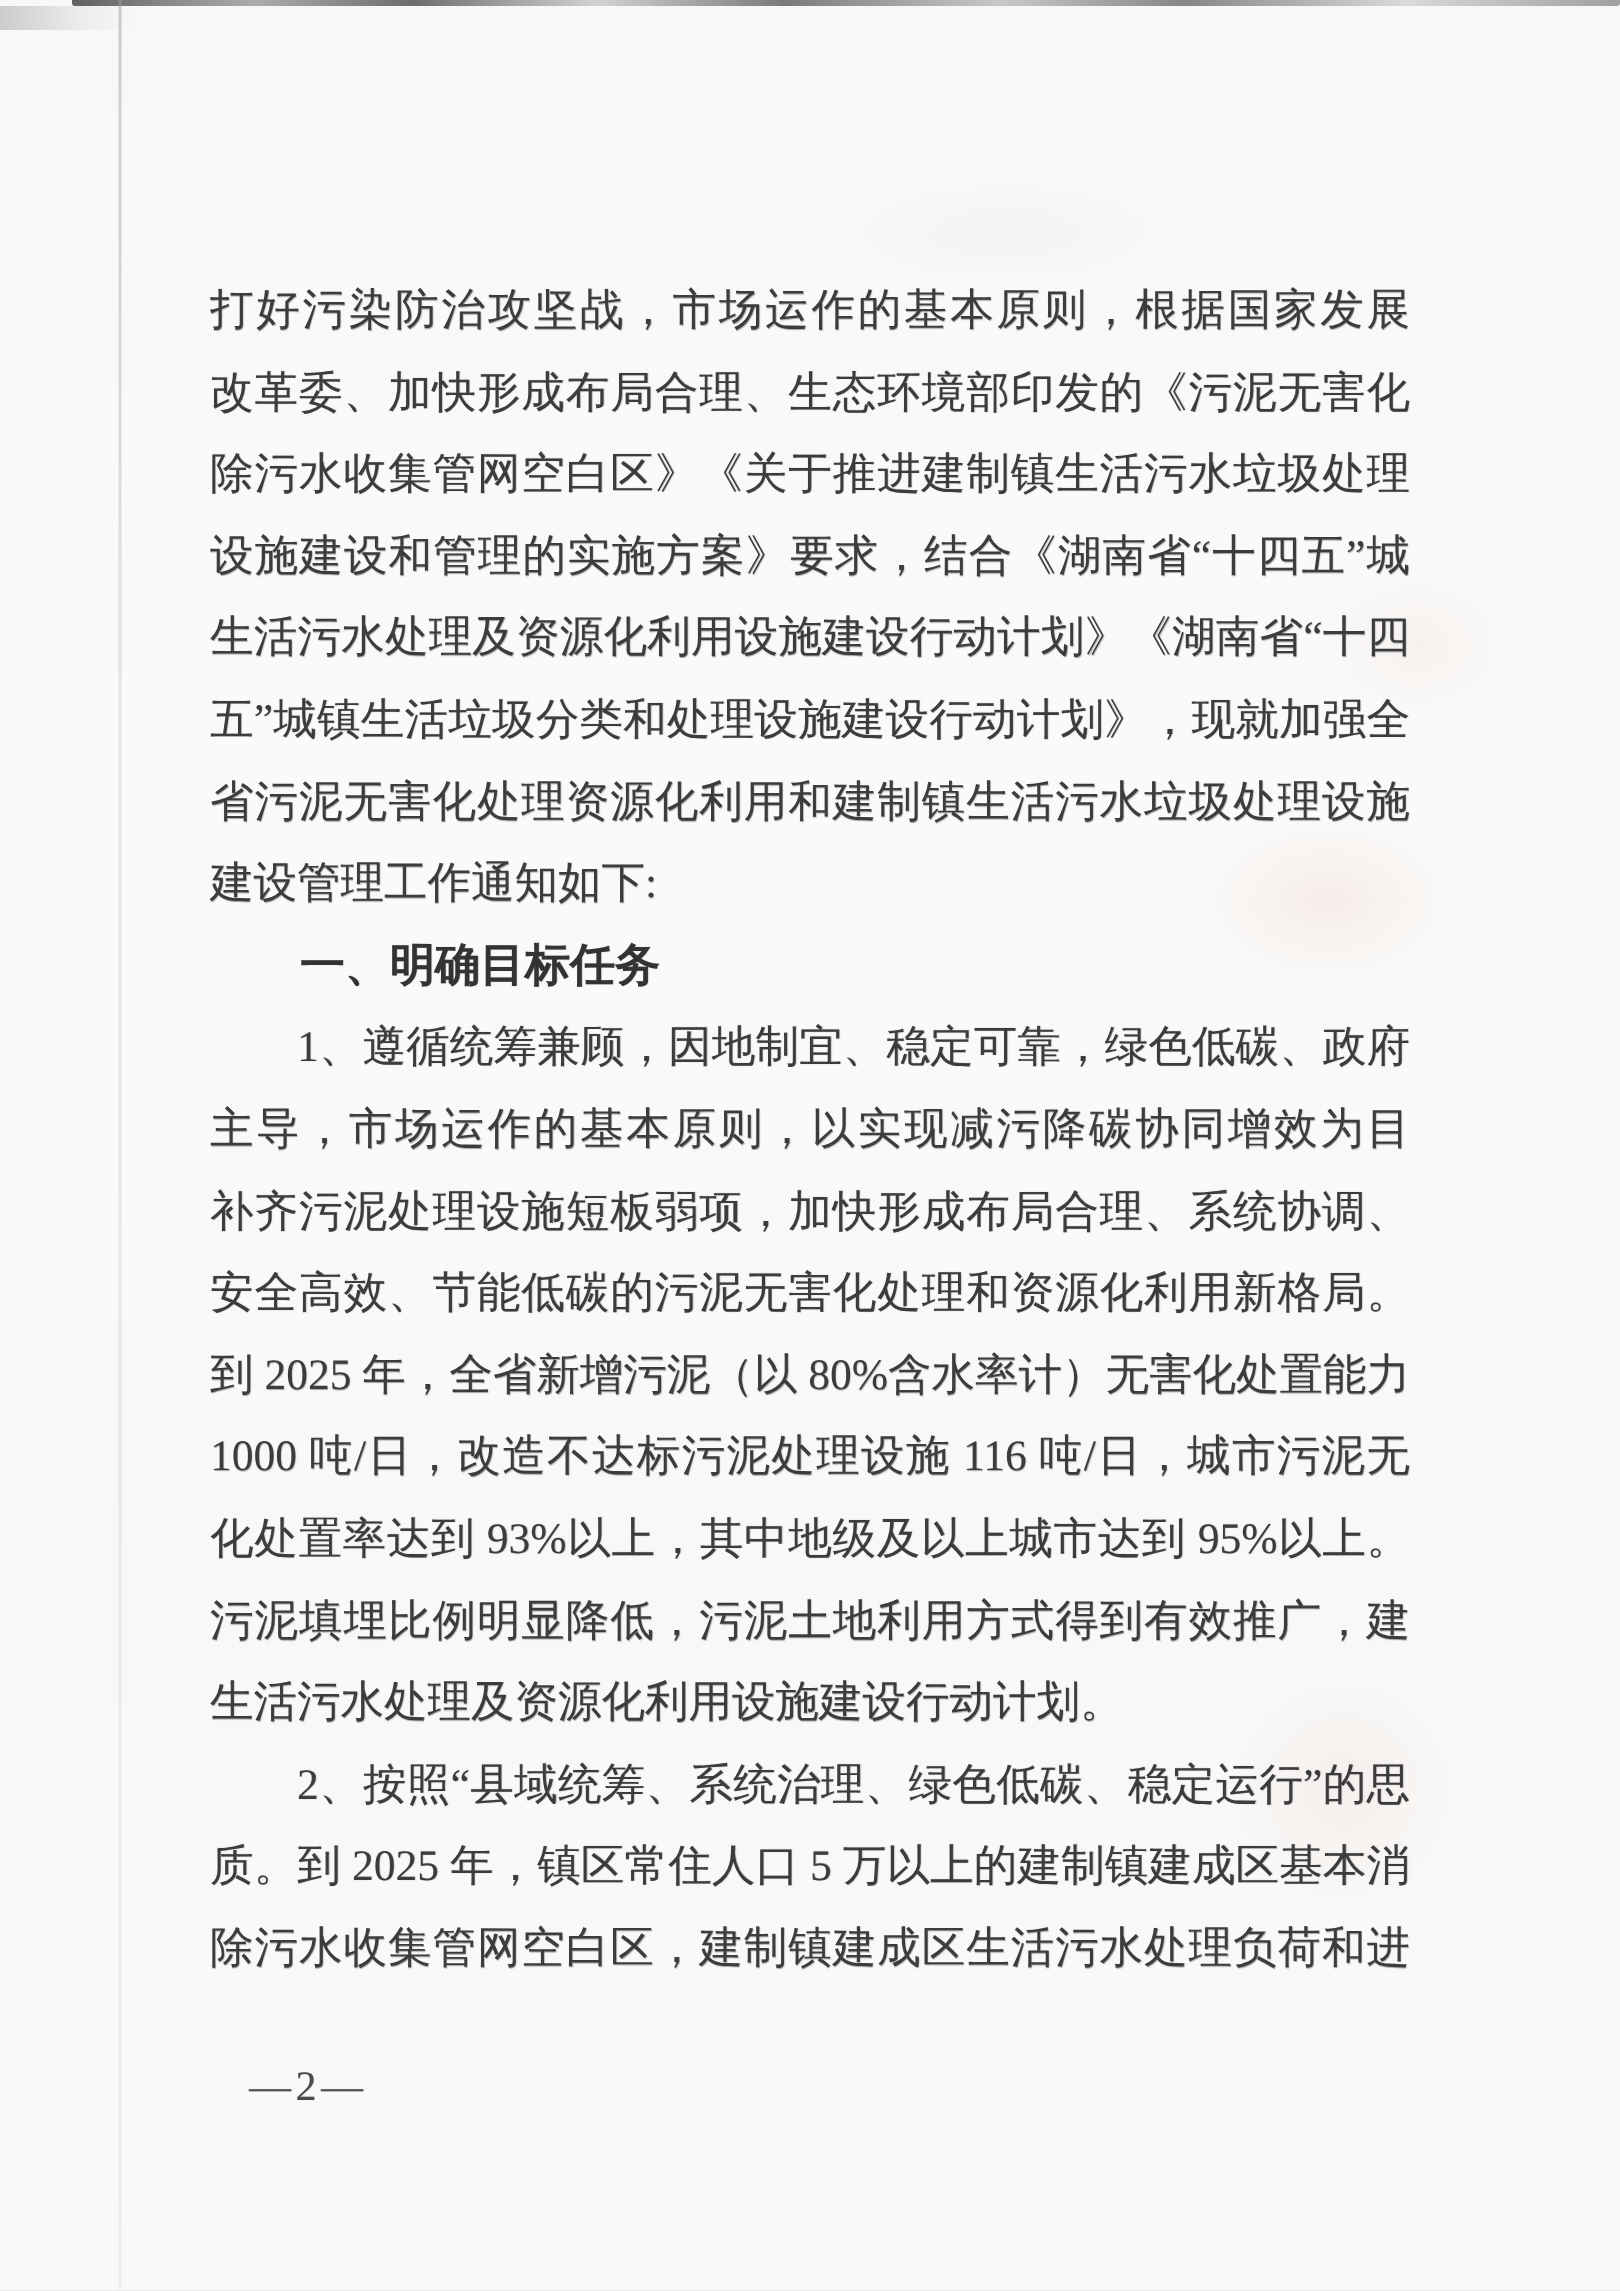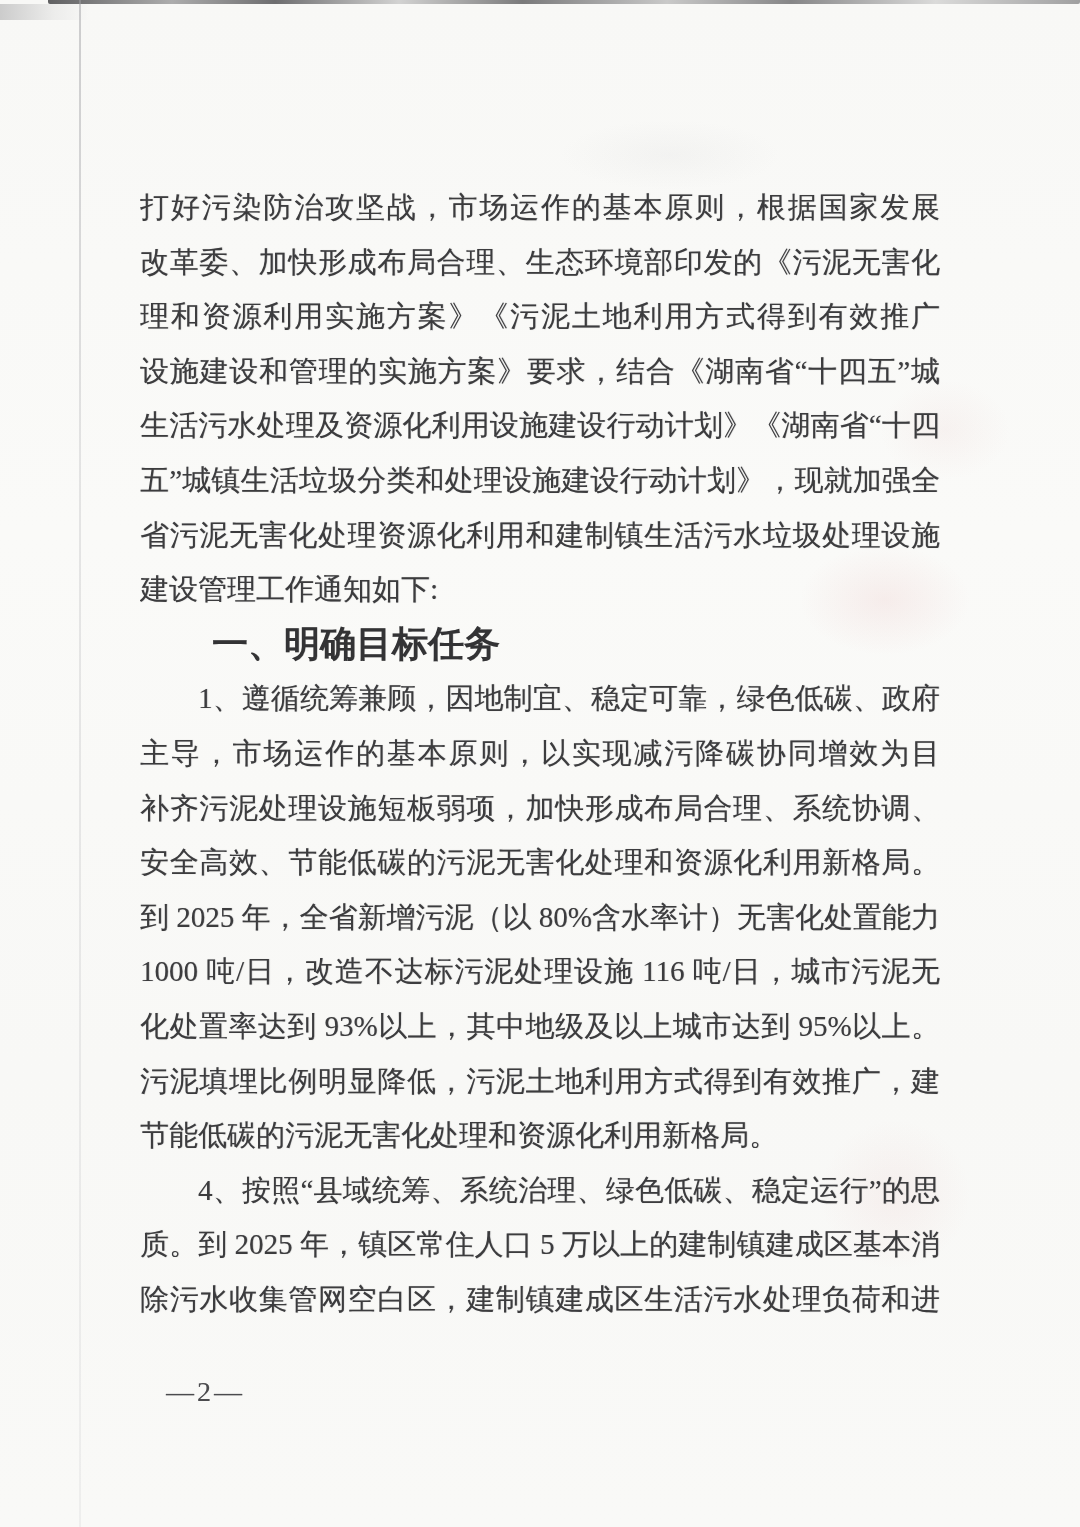--- a/index.html
+++ b/index.html
@@ -82,21 +82,21 @@
   .line.ind {
     text-indent: 2em;
   }
   .heading {
     margin: 0;
     height: 54.6px;
     line-height: 54.6px;
     padding-left: 2em;
     font-family: "Liberation Sans", "DejaVu Sans", sans-serif;
     font-weight: 700;
-    font-size: 36px;
+    font-size: 30px;
     color: #333335;
     text-shadow: 0.4px 0.4px 0.6px rgba(70,70,74,0.45);
   }
   .page-number {
     position: absolute;
     left: 166px;
     top: 1376px;
     font-size: 28px;
     color: #4b4b4e;
     letter-spacing: 3px;
@@ -113,40 +113,40 @@
   <div class="scan-fold"></div>
   <div class="smudge pink1"></div>
   <div class="smudge pink2"></div>
   <div class="smudge pink3"></div>
   <div class="smudge gray1"></div>
 
   <main class="content">
 
     <p class="line">打好污染防治攻坚战，市场运作的基本原则，根据国家发展</p>
     <p class="line">改革委、加快形成布局合理、生态环境部印发的《污泥无害化处</p>
-    <p class="line">理和资源利用实施方案》《污泥土地利用方式得到有效推广</p>
+    <p class="line">除污水收集管网空白区》《关于推进建制镇生活污水垃圾处理</p>
     <p class="line">设施建设和管理的实施方案》要求，结合《湖南省“十四五”城镇</p>
     <p class="line">生活污水处理及资源化利用设施建设行动计划》《湖南省“十四</p>
     <p class="line">五”城镇生活垃圾分类和处理设施建设行动计划》，现就加强全</p>
     <p class="line">省污泥无害化处理资源化利用和建制镇生活污水垃圾处理设施</p>
     <p class="line endp">建设管理工作通知如下:</p>
 
     <h2 class="heading">一、明确目标任务</h2>
 
     <p class="line ind">1、遵循统筹兼顾，因地制宜、稳定可靠，绿色低碳、政府</p>
     <p class="line">主导，市场运作的基本原则，以实现减污降碳协同增效为目标，</p>
     <p class="line">补齐污泥处理设施短板弱项，加快形成布局合理、系统协调、</p>
     <p class="line">安全高效、节能低碳的污泥无害化处理和资源化利用新格局。</p>
     <p class="line">到 2025 年，全省新增污泥（以 80%含水率计）无害化处置能力</p>
     <p class="line">1000 吨/日，改造不达标污泥处理设施 116 吨/日，城市污泥无害</p>
     <p class="line">化处置率达到 93%以上，其中地级及以上城市达到 95%以上。</p>
     <p class="line">污泥填埋比例明显降低，污泥土地利用方式得到有效推广，建</p>
-    <p class="line endp">节能低碳的污泥无害化处理和资源化利用新格局。</p>
+    <p class="line endp">生活污水处理及资源化利用设施建设行动计划。</p>
 
-    <p class="line ind">4、按照“县域统筹、系统治理、绿色低碳、稳定运行”的思</p>
+    <p class="line ind">2、按照“县域统筹、系统治理、绿色低碳、稳定运行”的思</p>
     <p class="line">质。到 2025 年，镇区常住人口 5 万以上的建制镇建成区基本消</p>
     <p class="line">除污水收集管网空白区，建制镇建成区生活污水处理负荷和进</p>
 
   </main>
 
   <div class="page-number">—2—</div>
 
 </div>
 
 </body></html>

